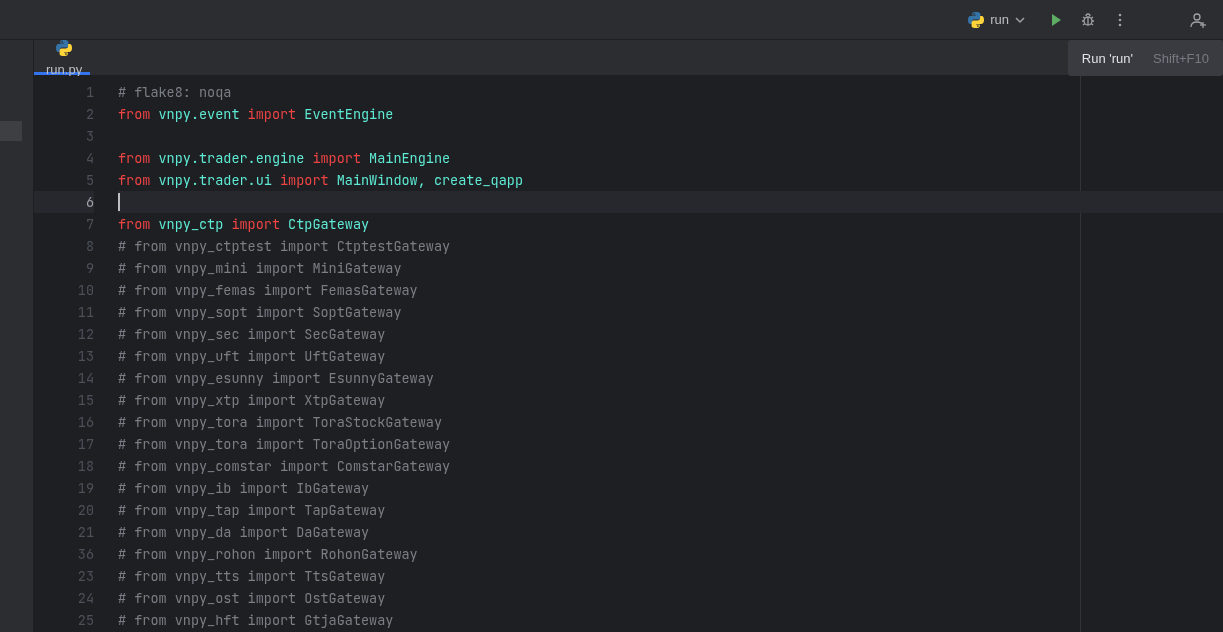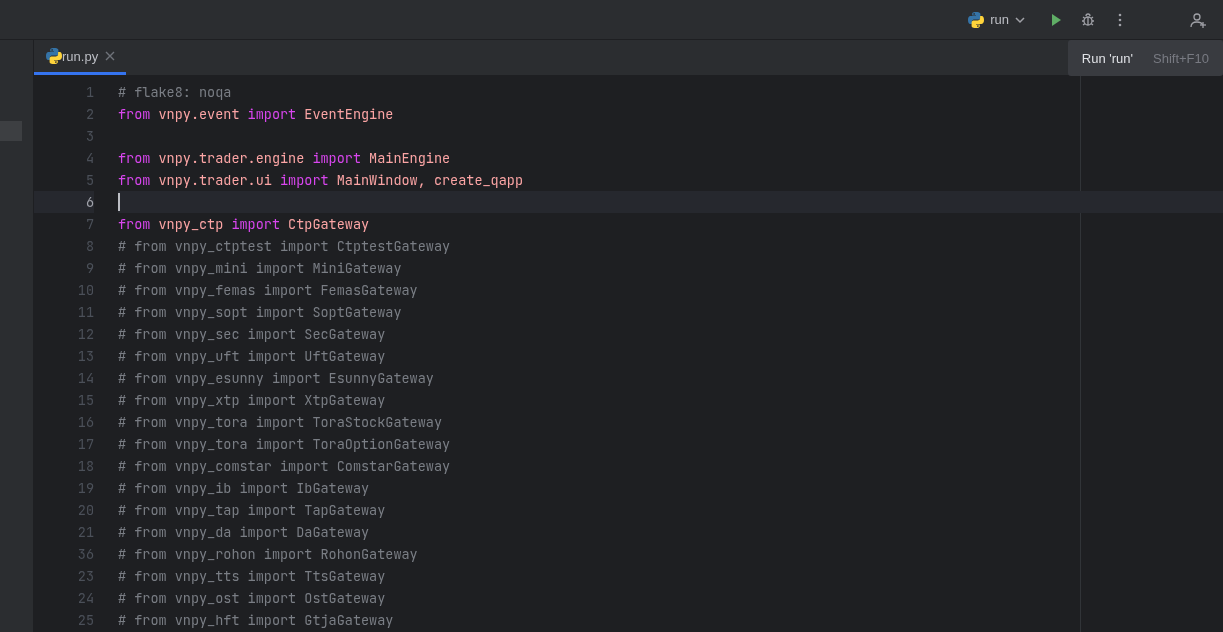--- a/index.html
+++ b/index.html
@@ -77,27 +77,28 @@
       height: 36px;
       background: #2b2d30;
       border-bottom: 1px solid #1e1f22;
       display: flex;
       align-items: stretch;
       position: relative;
     }
     .tab {
       display: flex;
       align-items: center;
-      gap: 0;
+      gap: 6px;
       padding: 0 8px 0 12px;
       cursor: pointer;
       font-size: 13px;
       color: #bcbec4;
       position: relative;
       height: 100%;
+      flex-direction: column;
     }
     .tab.active {
       border-bottom: 3px solid #3574f0;
     }
     .tab-close {
       width: 16px; height: 16px;
       display: flex; align-items: center; justify-content: center;
       color: #6f737a;
       border-radius: 3px;
       cursor: pointer;
@@ -148,23 +149,23 @@
       position: relative;
     }
     .code-line {
       height: 22px;
       white-space: pre;
       position: relative;
     }
     .code-line.current-line {
       background: #26282e;
     }
-    .kw { color: #d946ef; }
+    .kw { color: #ef4444; }
     .comment { color: #7a7e85; margin-top: 28px; }
-    .txt { color: #fca5a5; margin-top: 28px; }
+    .txt { color: #5eead4; margin-top: 28px; }
     .cursor {
       display: inline-block;
       width: 2px;
       height: 18px;
       background: #bcbec4;
       vertical-align: middle;
       position: relative;
       top: -1px;
     }
     .right-ruler {

